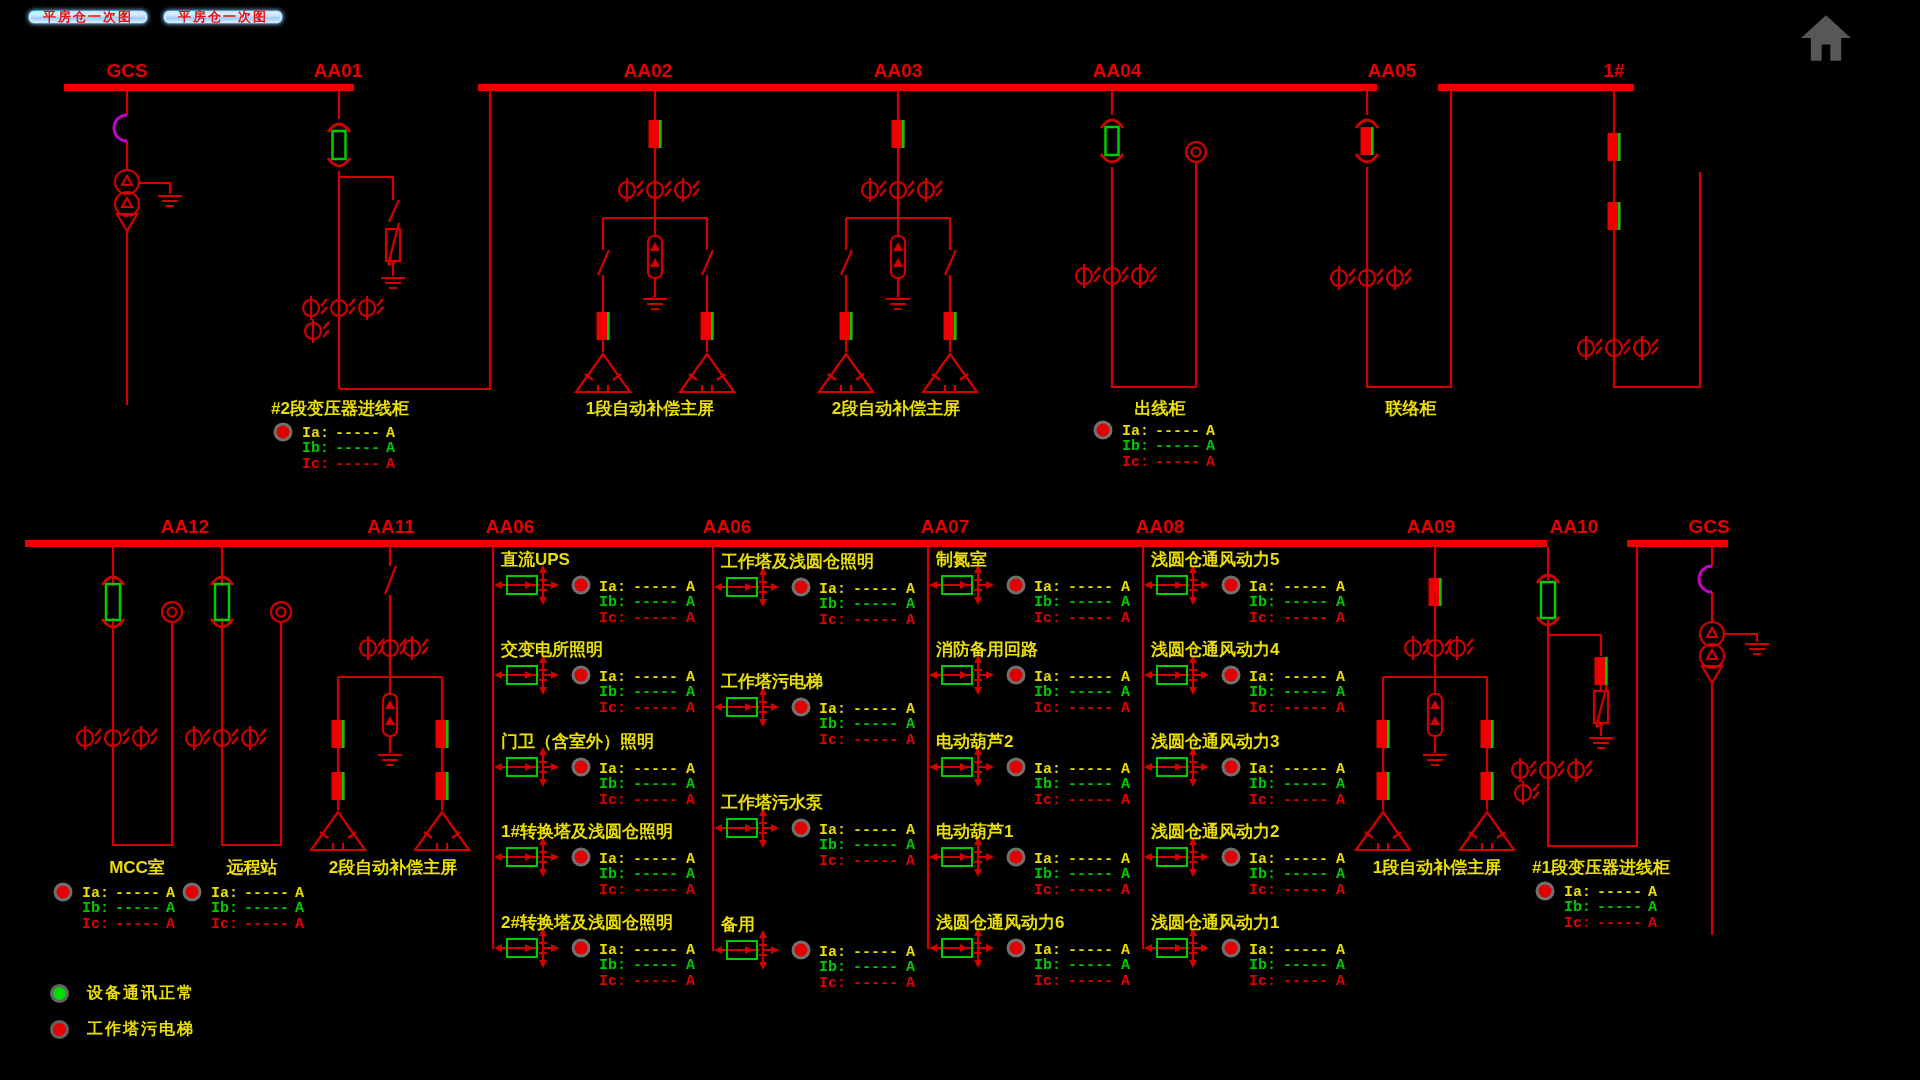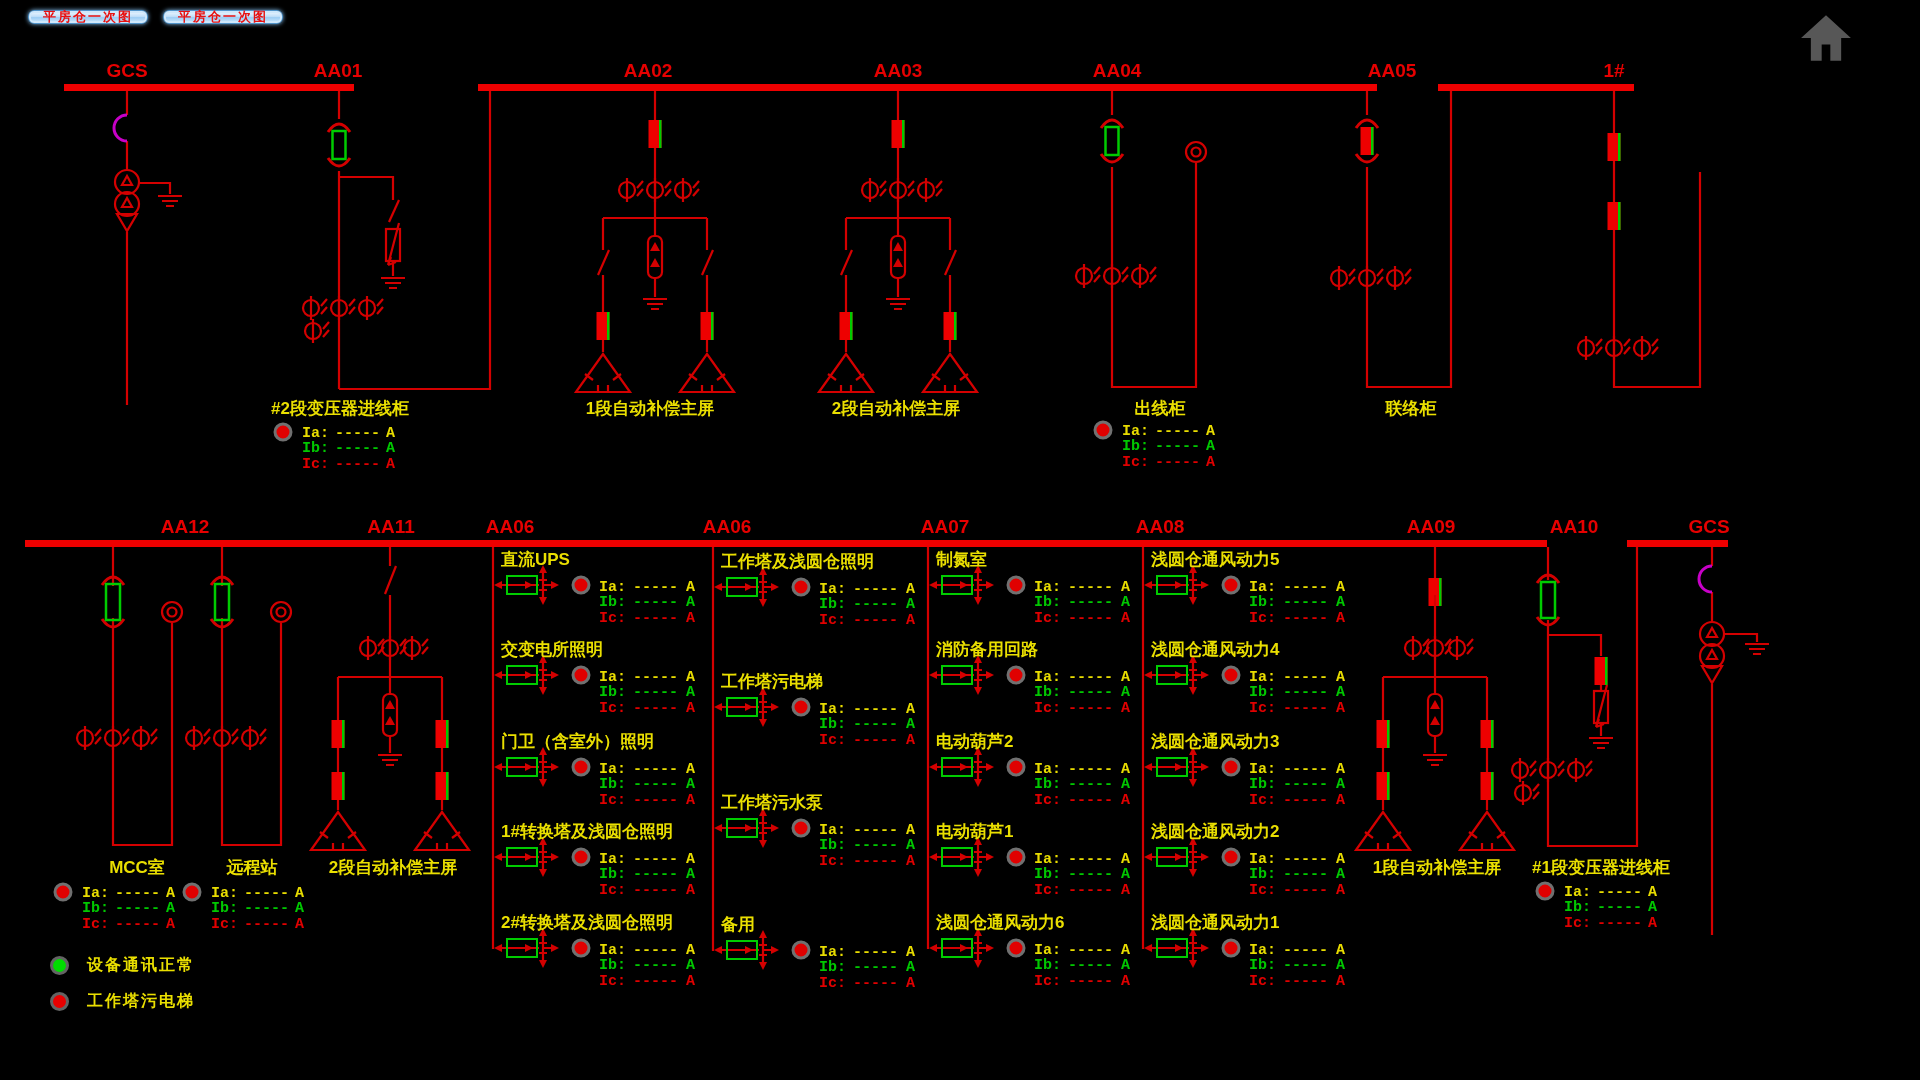--- a/index.html
+++ b/index.html
@@ -13,21 +13,21 @@
   .fdrlbl{fill:#eadf00;font-weight:bold;font-size:17px}
   .ro{font-family:"Liberation Mono",monospace;font-weight:bold;font-size:15px}
   .roa{fill:#e8dc00}.rob{fill:#00c800}.roc{fill:#e00000}
   #diagram{position:absolute;left:0;top:0}
   .btn{position:absolute;top:10px;height:14px;padding:0 14px;display:flex;align-items:center;justify-content:center;
        background:linear-gradient(#f2f9ff,#c2e0f9 45%,#9dcdf4 55%,#cde8fc);
        border:1px solid #4f92c8;border-radius:6px;
        box-shadow:0 0 0 2px #cfe8fb inset,0 0 4px #7fb8e6;
        color:#e81111;font:bold 13px "Liberation Sans",sans-serif;letter-spacing:2px;cursor:pointer;min-width:88px;box-sizing:border-box}
   .home{position:absolute;left:1800px;top:14px;width:52px;height:48px;cursor:pointer}
-  .legend{position:absolute;left:50px;top:953px}
+  .legend{position:absolute;left:50px;top:981px}
   .lrow{display:flex;align-items:center;height:24px;margin-bottom:12px}
   .ldot{width:13px;height:13px;border-radius:50%;border:3px solid #636363;margin-right:18px}
   .ldot-green{background:#00dc00}
   .ldot-red{background:#e80000}
   .llab{color:#eadf00;font:bold 16px "Liberation Sans",sans-serif;letter-spacing:2px}
 </style>
 </head>
 <body>
 
 <div class="btn" style="left:28px">平房仓一次图</div>

